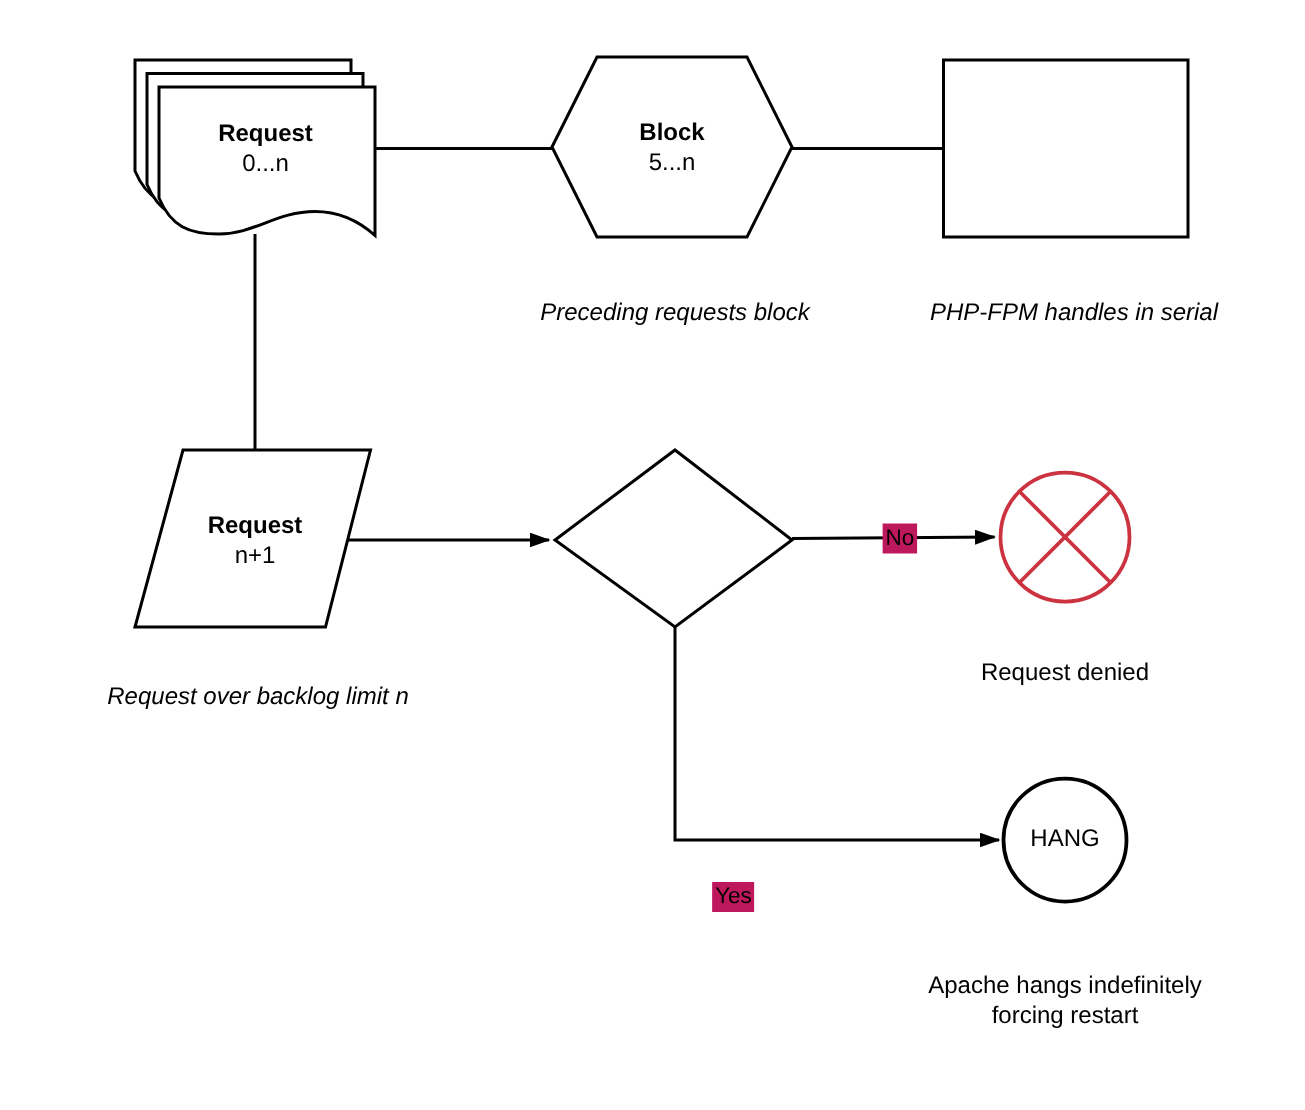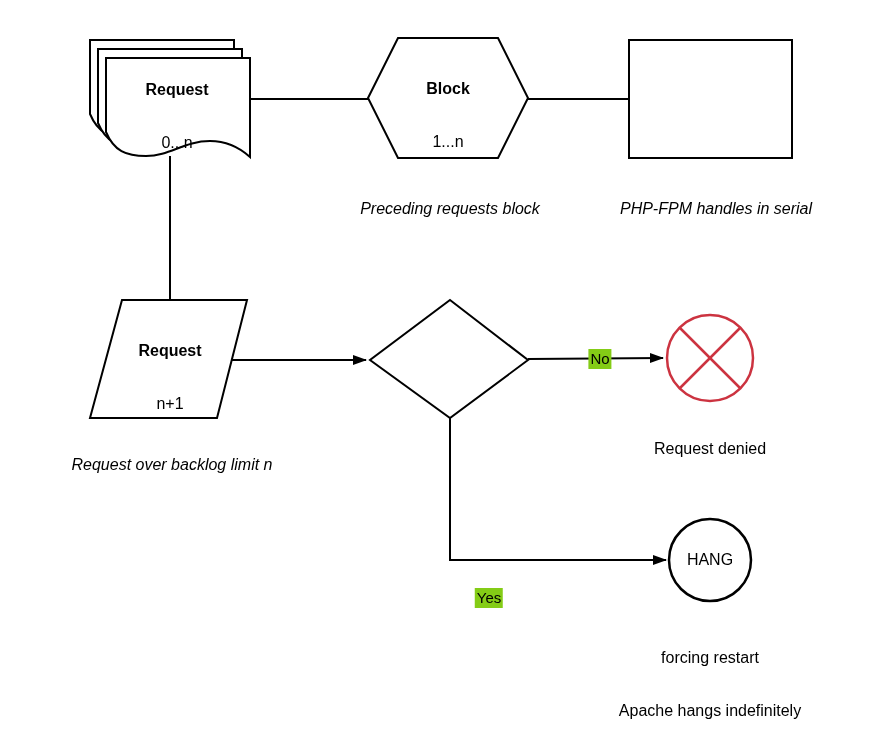--- a/index.html
+++ b/index.html
@@ -24,24 +24,24 @@
   .lbl {
     position: absolute;
     transform: translate(-50%, -50%);
     text-align: center;
     font-size: 16px;
     line-height: 20px;
     white-space: nowrap;
     color: #000000;
   }
   .lbl .bold { font-weight: bold; }
-  .lbl .line { display: block; margin-top: 33px; }
+  .lbl .line { display: block; }
   .caption { font-style: italic; }
   .edge-label {
-    background: #84cc16;
+    background: #be185d;
     padding: 0 2px;
     font-size: 15px;
   }
   .hang-text { font-size: 16px; }
   
   .pos-request-stack { left: 177px; top: 100px; }
   .pos-block        { left: 448px; top: 99px;  }
   .pos-handle       { left: 710px; top: 100px; }
   .pos-request-n1   { left: 170px; top: 361px; }
   .pos-decision     { left: 449px; top: 360px; }
@@ -97,37 +97,37 @@
     <circle cx="710" cy="560" r="41" fill="#ffffff" stroke="#000000" stroke-width="2.5"></circle>
   </svg>
 
   <div class="lbl pos-request-stack">
     <span class="line bold">Request</span>
     <span class="line">0...n</span>
   </div>
 
   <div class="lbl pos-block">
     <span class="line bold">Block</span>
-    <span class="line">1...n</span>
+    <span class="line">5...n</span>
   </div>
 
 
   <div class="lbl pos-request-n1">
     <span class="line bold">Request</span>
     <span class="line">n+1</span>
   </div>
 
 
   <div class="lbl hang-text pos-hang">HANG</div>
 
   <div class="lbl edge-label pos-no">No</div>
   <div class="lbl edge-label pos-yes">Yes</div>
 
   <div class="lbl caption pos-cap-preceding">Preceding requests block</div>
   <div class="lbl caption pos-cap-phpfpm">PHP-FPM handles in serial</div>
   <div class="lbl caption pos-cap-backlog">Request over backlog limit n</div>
   <div class="lbl pos-cap-denied">Request denied</div>
   <div class="lbl pos-cap-apache">
+    <span class="line">Apache hangs indefinitely</span>
     <span class="line">forcing restart</span>
-    <span class="line">Apache hangs indefinitely</span>
   </div>
 
 </div>
 
 </body></html>

